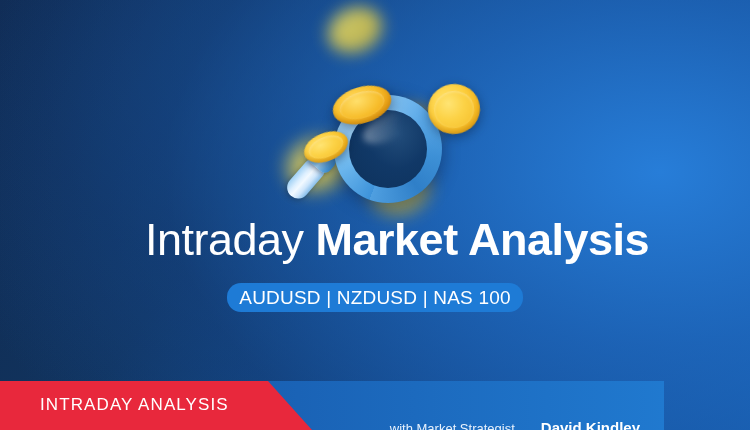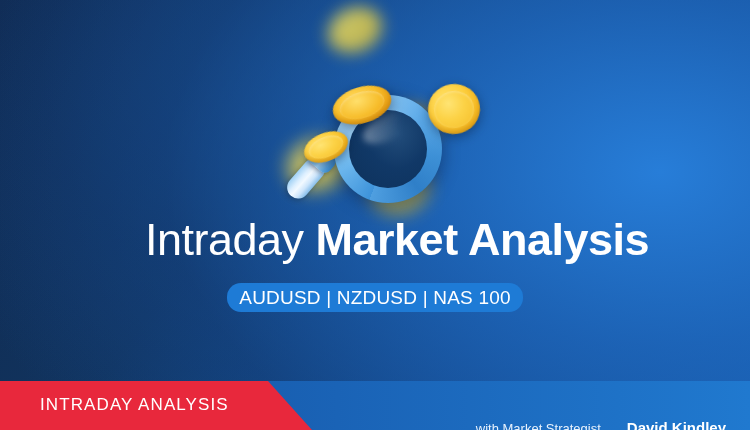--- a/index.html
+++ b/index.html
@@ -205,21 +205,21 @@
     font-weight: 400;
     letter-spacing: .2px;
     white-space: nowrap;
   }
 
   
   #bottom-bar {
     position: absolute;
     left: 0;
     bottom: 0;
-    width: 750px;
+    width: 664px;
     height: 49px;
     background: linear-gradient(90deg, #14529f 0%, #1a63b6 45%, #2079cf 100%);
     overflow: hidden;
   }
   #red-wedge {
     position: absolute;
     left: 0; top: 0;
     width: 312px;
     height: 49px;
     background: #e8283c;

